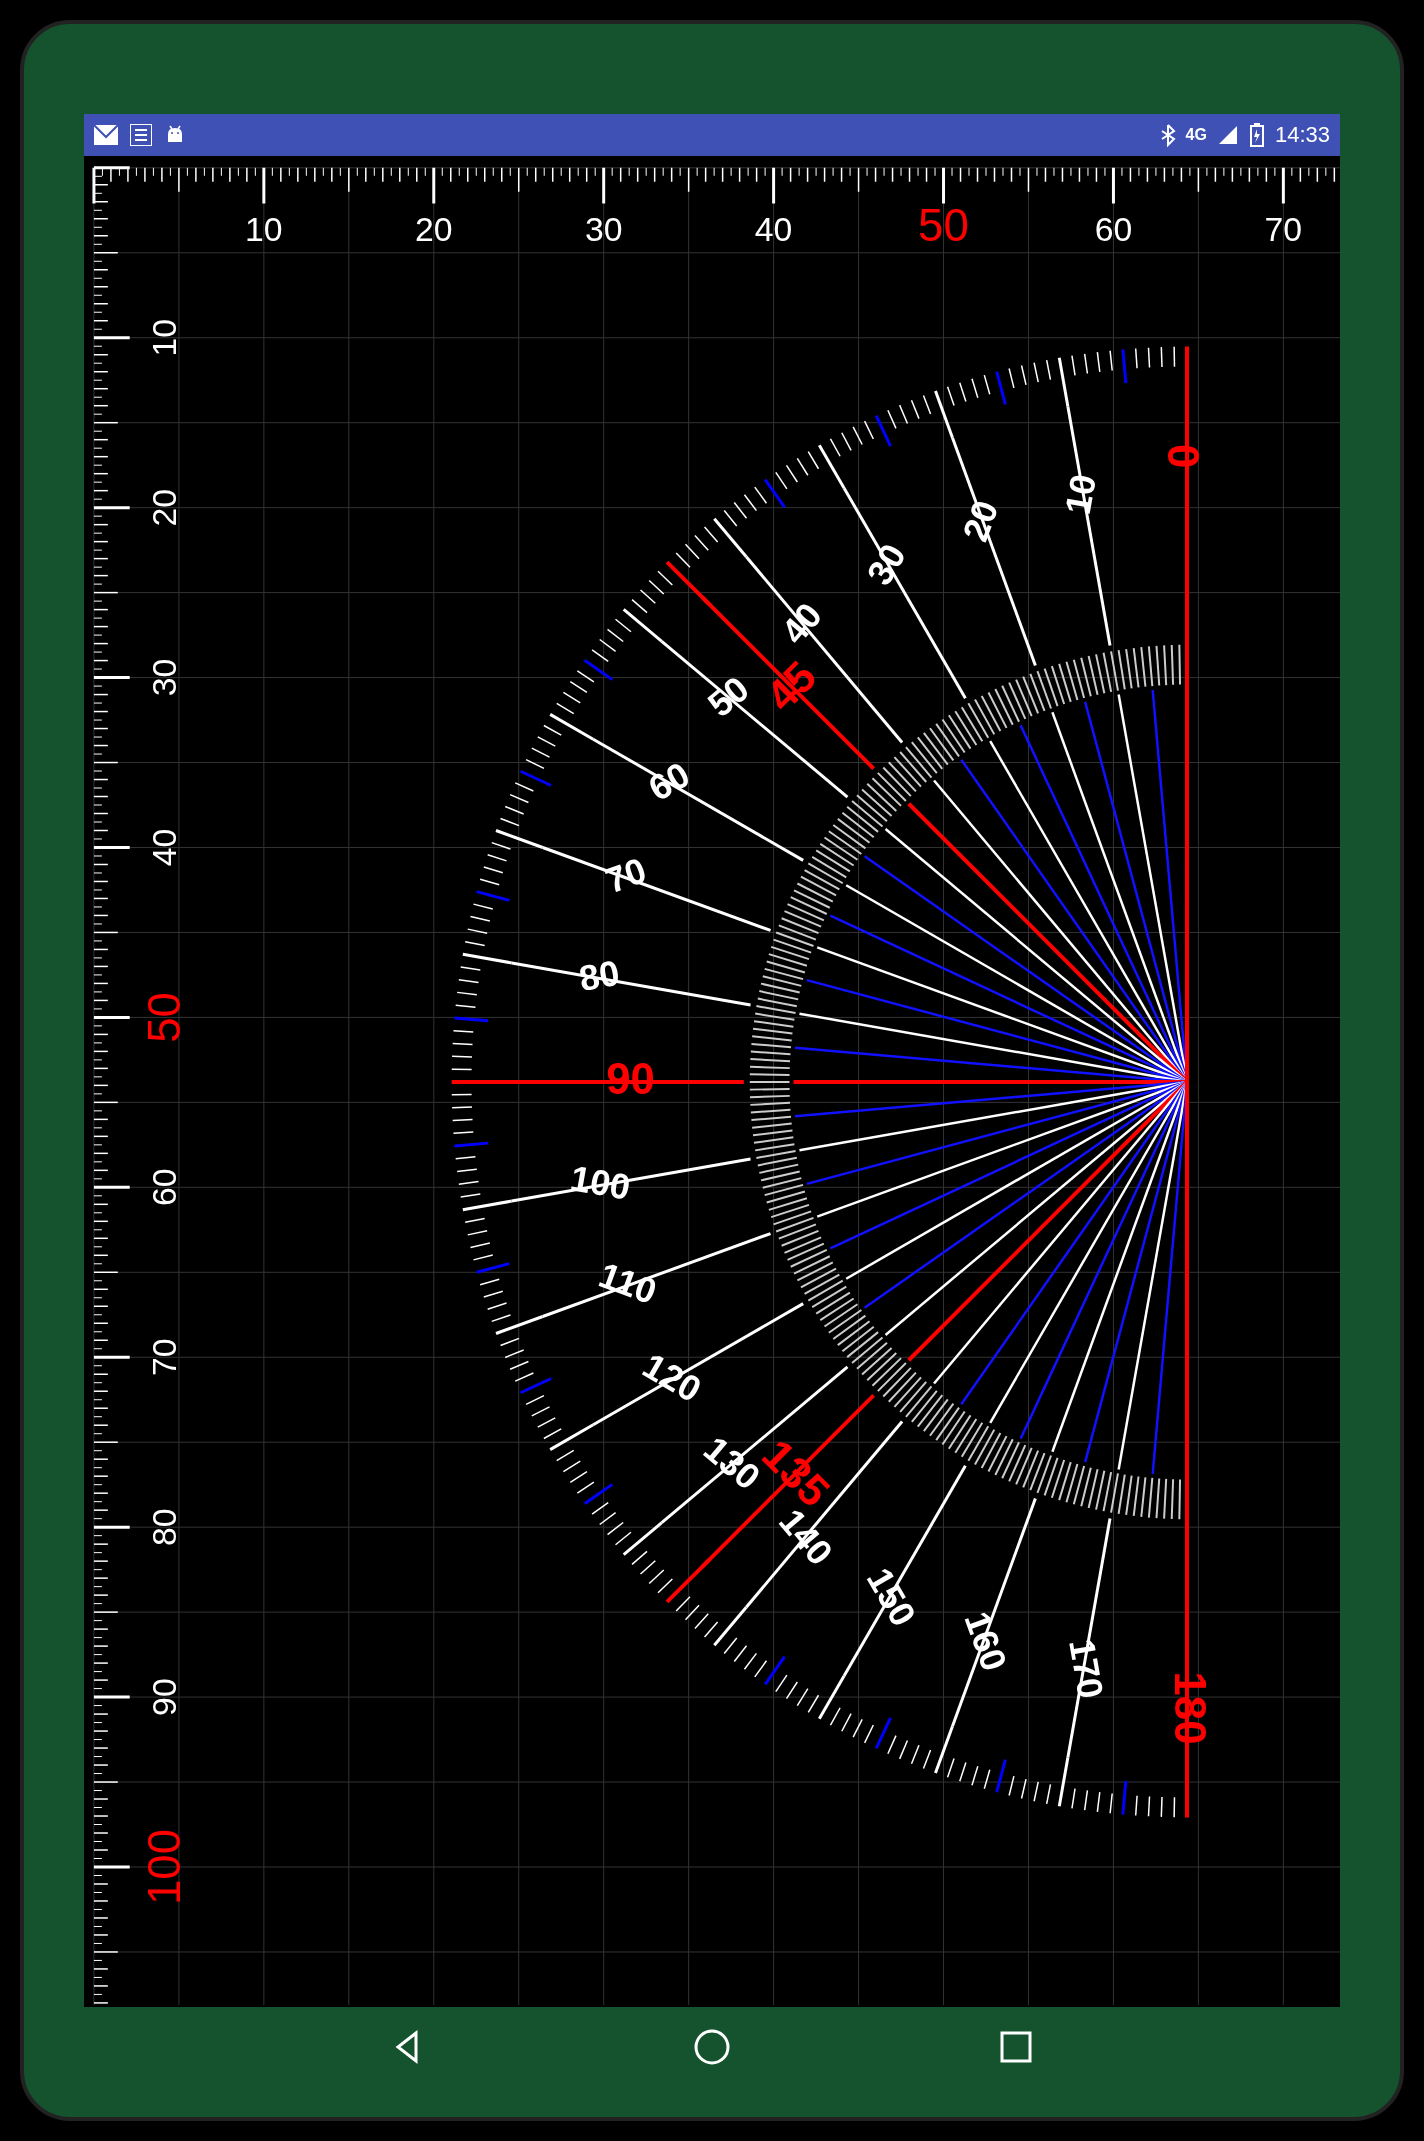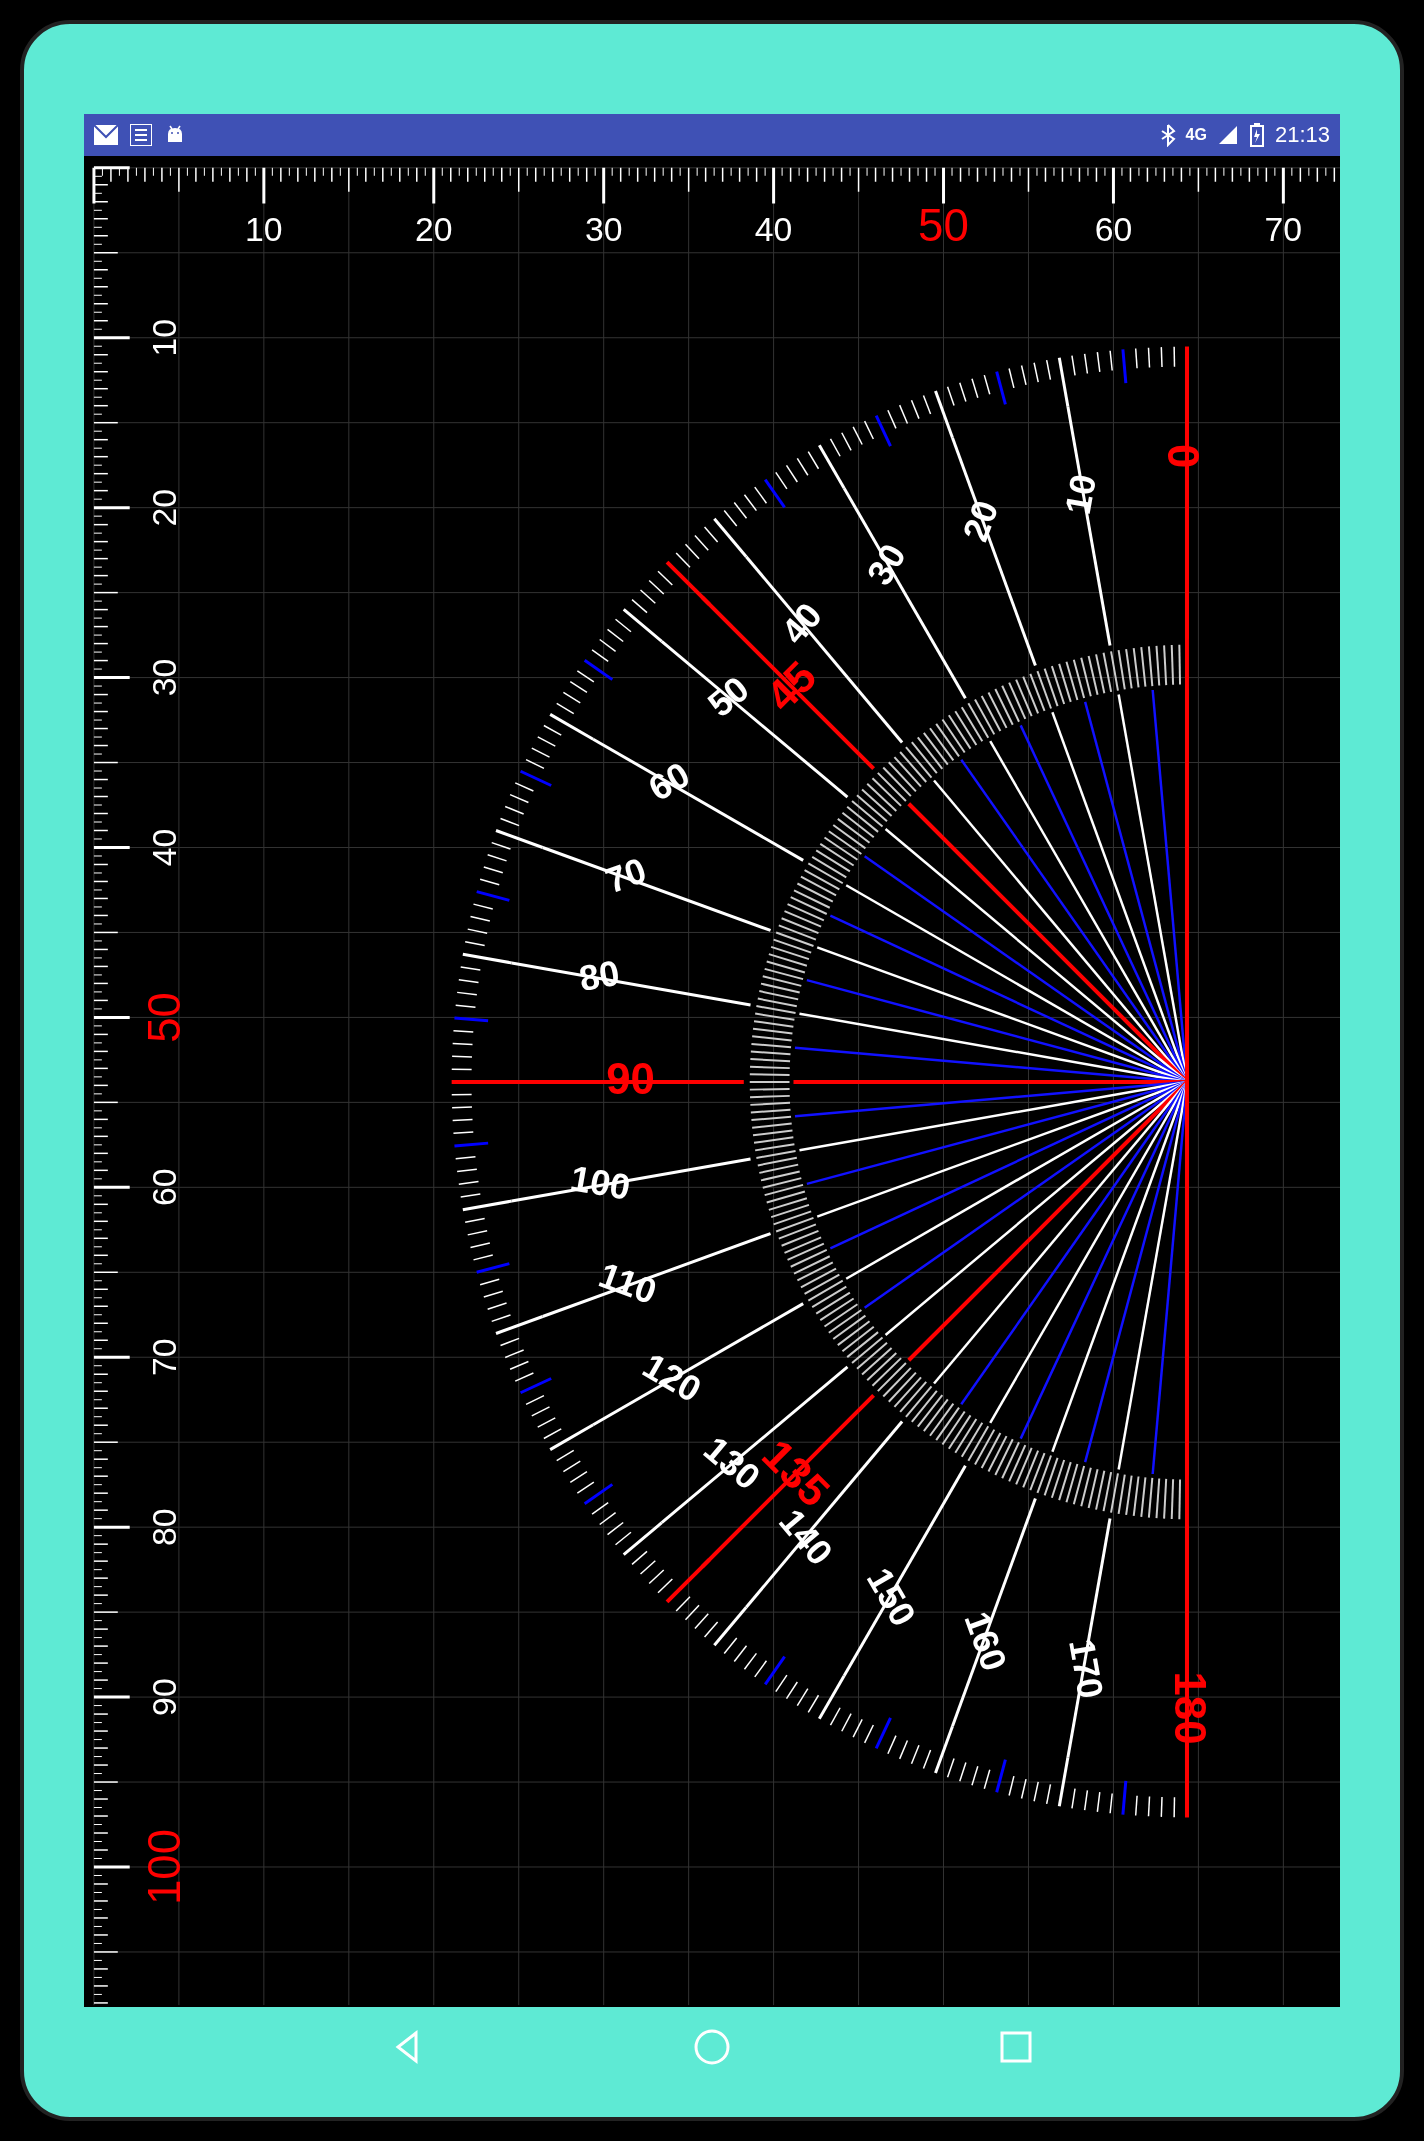--- a/index.html
+++ b/index.html
@@ -10,21 +10,21 @@
     font-family: sans-serif;
     overflow: hidden;
     position: relative;
   }
   .tablet-frame {
     position: absolute;
     left: 20px;
     top: 20px;
     width: 1384px;
     height: 2101px;
-    background: #5eead4;
+    background: #14532d;
     border-radius: 50px;
     border: 4px solid #222;
     overflow: hidden;
   }
   .status-bar {
     position: absolute;
     top: 90px;
     left: 60px;
     right: 60px;
     height: 42px;
@@ -105,21 +105,21 @@
             <path d="M2 20 L20 20 L20 2 Z" fill="#fff"></path>
           </svg>
       </span>
       <span class="icon-box">
         <svg width="16" height="24" viewBox="0 0 16 24">
             <rect x="2" y="3" width="12" height="20" fill="none" stroke="#fff" stroke-width="2"></rect>
             <rect x="5" y="0" width="6" height="3" fill="#fff"></rect>
             <path d="M8 6 L5 14 L8 14 L6 20 L11 11 L8 11 Z" fill="#fff"></path>
           </svg>
       </span>
-      <span style="font-weight:500">21:13</span>
+      <span style="font-weight:500">14:33</span>
     </div>
   </div>
 
   <div class="app-canvas">
     <svg id="canvas-svg" width="100%" height="100%" viewBox="0 0 1264 1859">
         <g>
           <line x1="10" y1="10" x2="10" y2="1859" stroke="#333" stroke-width="1"></line>
           <line x1="95.5" y1="10" x2="95.5" y2="1859" stroke="#333" stroke-width="1"></line>
           <line x1="181" y1="10" x2="181" y2="1859" stroke="#333" stroke-width="1"></line>
           <line x1="266.5" y1="10" x2="266.5" y2="1859" stroke="#333" stroke-width="1"></line>

